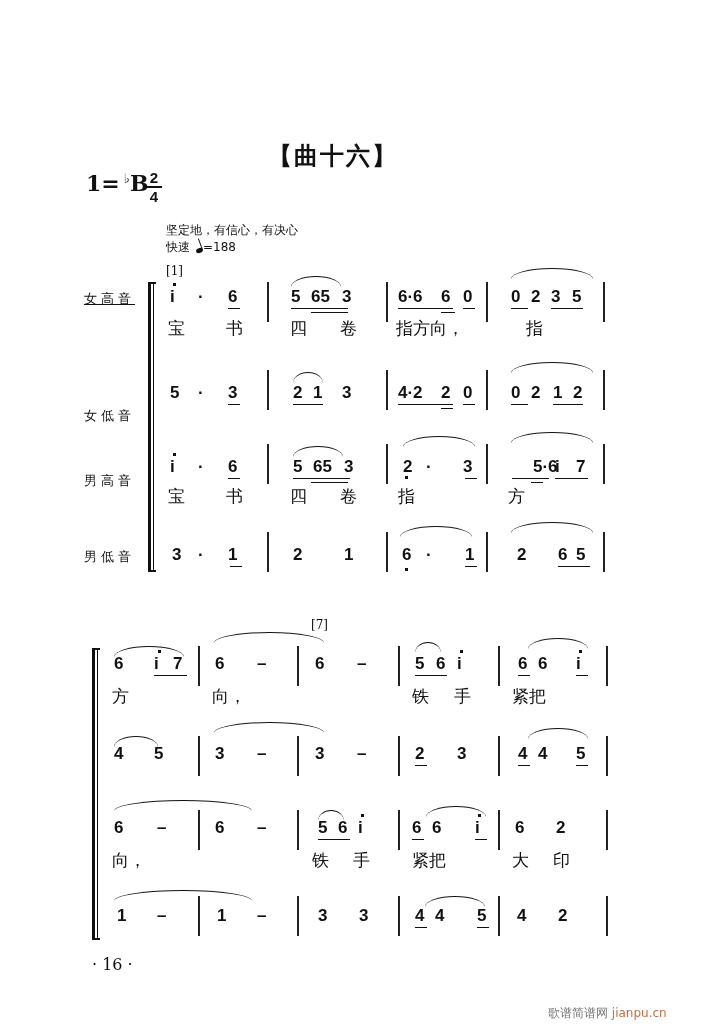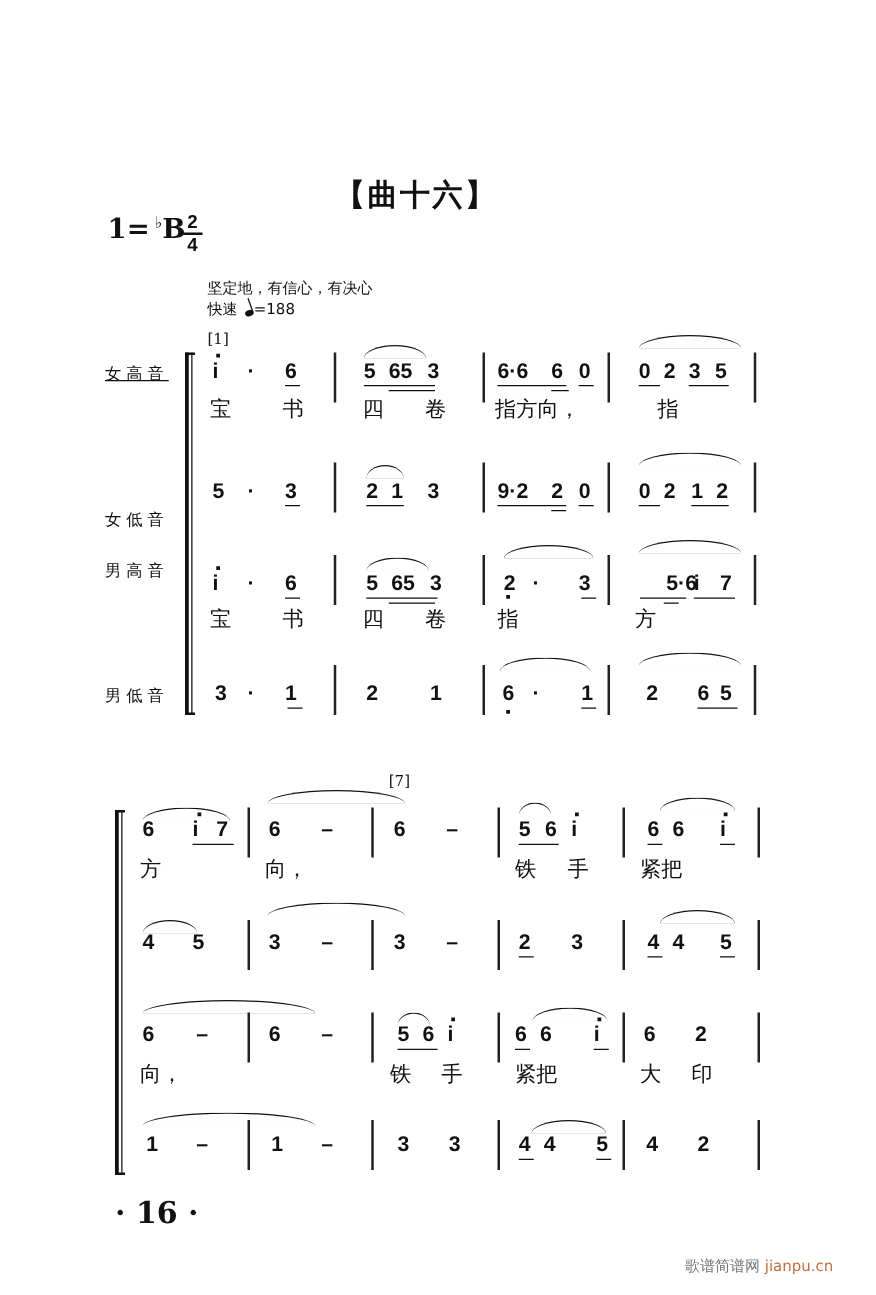--- a/index.html
+++ b/index.html
@@ -15,21 +15,21 @@
   .tempo-note { display:inline-block; width:7px; height:5px; border-radius:50%; background:#111; transform:rotate(-20deg); position:relative; top:2px; margin-left:6px; }
   .tempo-note::after { content:""; position:absolute; right:0; bottom:2px; width:1.5px; height:12px; background:#111; }
   .mark { font-family:"DejaVu Serif", serif; font-size:12px; }
   .label { font-size:13px; letter-spacing:4px; font-family:"DejaVu Sans", sans-serif; }
   .bracket { background:#111; }
   .barline { width:2px; background:#222; }
   .note { font-family:"Liberation Sans", sans-serif; font-weight:bold; font-size:17px; line-height:20px; white-space:pre; }
   .lyric { font-family:"DejaVu Sans", sans-serif; font-size:17px; line-height:20px; white-space:pre; }
   .slur { border-top:1.8px solid #111; border-radius:50% 50% 0 0 / 100% 100% 0 0; height:10px; }
   .uline { height:1.4px; background:#111; }
-  .pageno { left:92px; top:955px; font-family:"DejaVu Serif", serif; font-size:24px;font-weight:bold; }
+  .pageno { left:92px; top:955px; font-family:"DejaVu Serif", serif; font-size:16px; }
   .wm { left:548px; top:1005px; font-size:12px; color:#777; font-family:"DejaVu Sans", sans-serif; }
   .wm .en { color:#c07040; }
 </style>
 </head>
 <body>
 
 <div class="abs title">【曲十六】</div>
 <div class="abs key">
   <span>1=</span><span class="flat">♭</span><span>B</span>
 </div>
@@ -40,21 +40,21 @@
 </div>
 <div class="abs expr">
   <div>坚定地，有信心，有决心</div>
   <div><span>快速</span><span class="tempo-note"></span><span>=188</span></div>
 </div>
 <div class="abs mark" style="left:166px;top:264px;">[1]</div>
 <div class="abs mark" style="left:311px;top:618px;">[7]</div>
 
 <div class="abs label" style="left:84px;top:290px;text-decoration:underline;">女高音</div>
 <div class="abs label" style="left:84px;top:407px;">女低音</div>
-<div class="abs label" style="left:84px;top:448px;">男高音</div>
+<div class="abs label" style="left:84px;top:472px;">男高音</div>
 <div class="abs label" style="left:84px;top:548px;">男低音</div>
 
 <div class="abs bracket" style="left:148px;top:282px;width:3px;height:290px;"></div>
 <div class="abs bracket" style="left:153px;top:282px;width:1px;height:290px;"></div>
 <div class="abs bracket" style="left:148px;top:282px;width:8px;height:2px;"></div>
 <div class="abs bracket" style="left:148px;top:570px;width:8px;height:2px;"></div>
 <div class="abs bracket" style="left:92px;top:648px;width:3px;height:292px;"></div>
 <div class="abs bracket" style="left:97px;top:648px;width:1px;height:292px;"></div>
 <div class="abs bracket" style="left:92px;top:648px;width:8px;height:2px;"></div>
 <div class="abs bracket" style="left:92px;top:938px;width:8px;height:2px;"></div>
@@ -81,21 +81,21 @@
 <div class="abs lyric" style="left:340px;top:318px;">卷</div>
 <div class="abs lyric" style="left:396px;top:318px;">指方向，</div>
 <div class="abs lyric" style="left:526px;top:318px;">指</div>
 
 <div class="abs note" style="left:170px;top:383px;">5</div>
 <div class="abs note" style="left:198px;top:383px;">·</div>
 <div class="abs note" style="left:228px;top:383px;">3</div>
 <div class="abs note" style="left:293px;top:383px;">2</div>
 <div class="abs note" style="left:313px;top:383px;">1</div>
 <div class="abs note" style="left:342px;top:383px;">3</div>
-<div class="abs note" style="left:398px;top:383px;">9·2</div>
+<div class="abs note" style="left:398px;top:383px;">4·2</div>
 <div class="abs note" style="left:441px;top:383px;">2</div>
 <div class="abs note" style="left:463px;top:383px;">0</div>
 <div class="abs note" style="left:511px;top:383px;">0</div>
 <div class="abs note" style="left:531px;top:383px;">2</div>
 <div class="abs note" style="left:553px;top:383px;">1</div>
 <div class="abs note" style="left:573px;top:383px;">2</div>
 
 <div class="abs note" style="left:170px;top:457px;">i</div>
 <div class="abs note" style="left:198px;top:457px;">·</div>
 <div class="abs note" style="left:228px;top:457px;">6</div>

